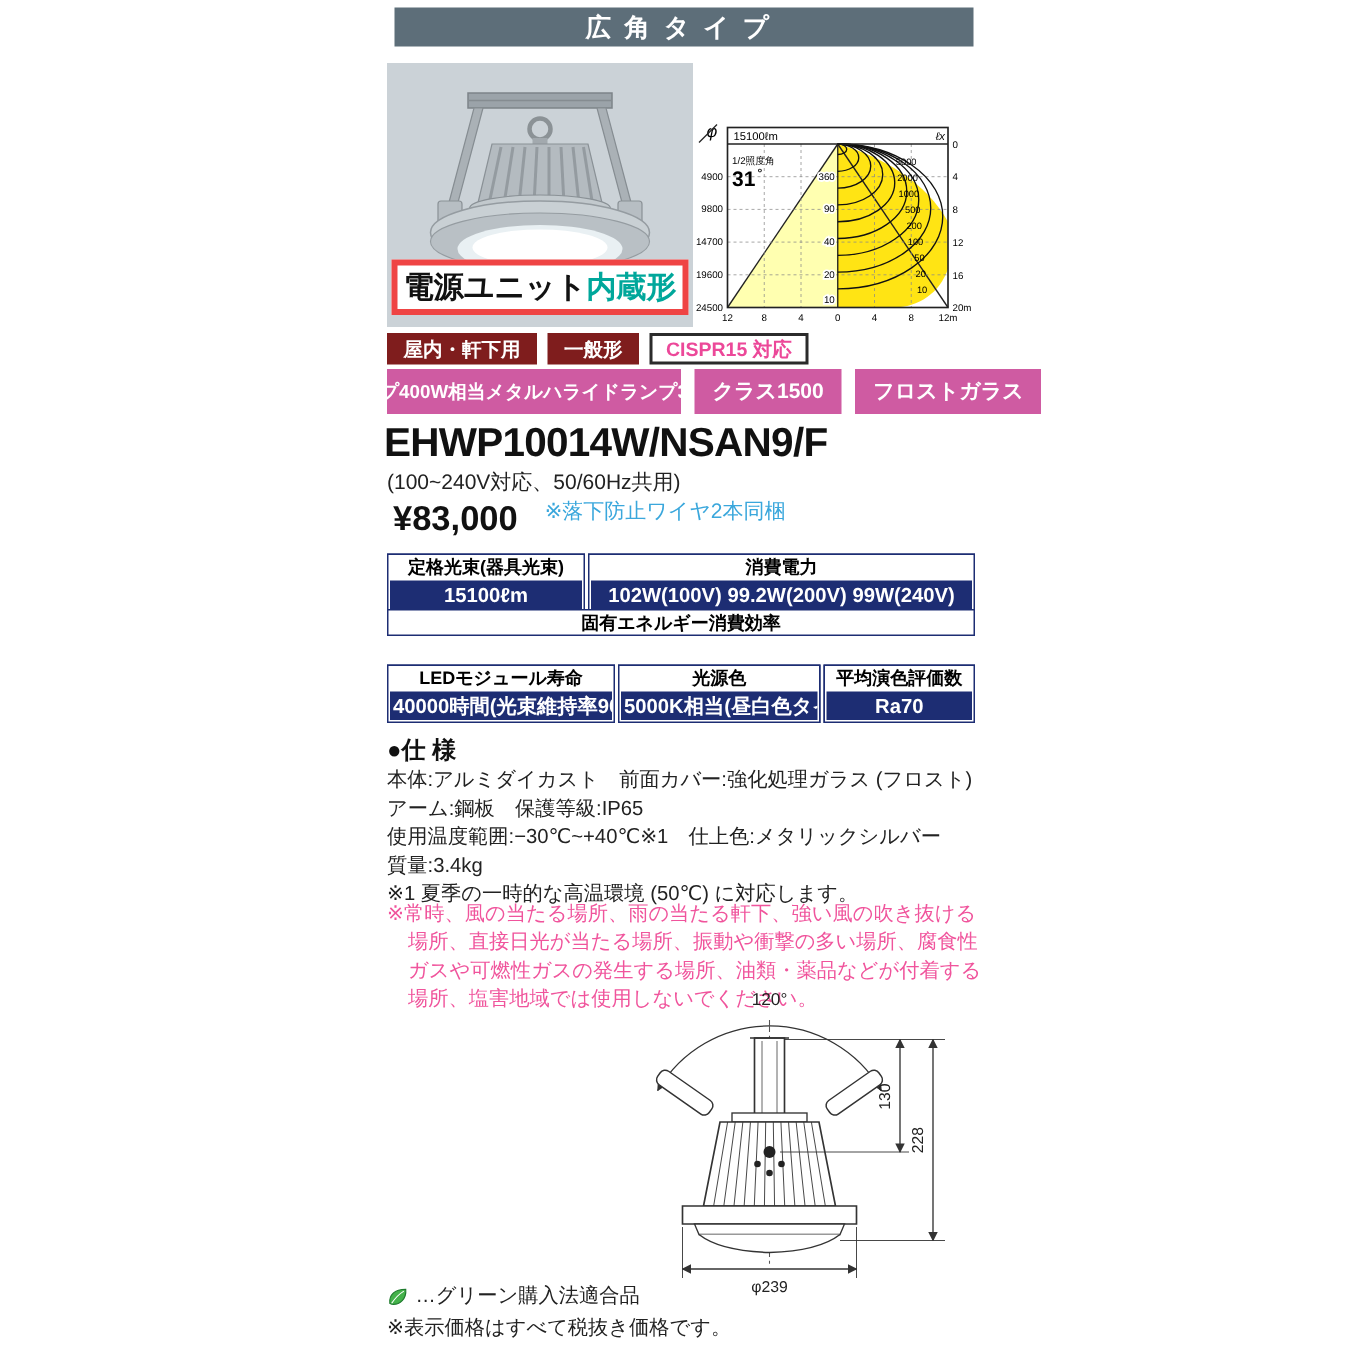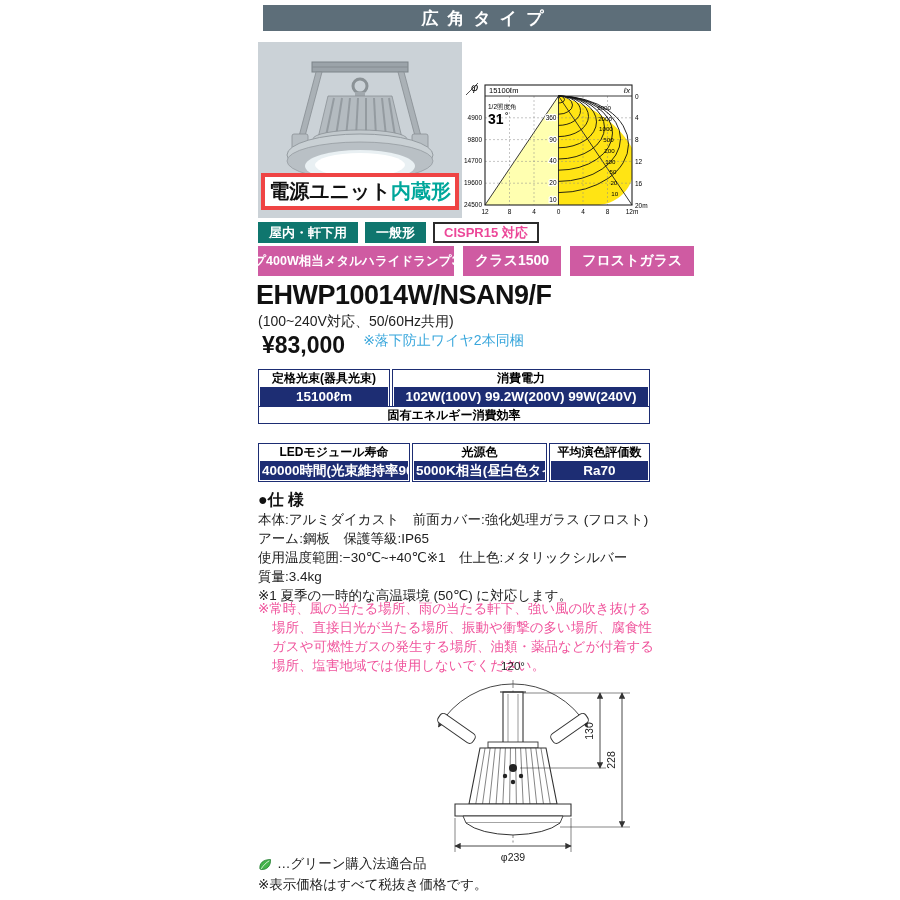--- a/index.html
+++ b/index.html
@@ -1,37 +1,37 @@
 <!DOCTYPE html>
 <html><head>
 <meta charset="utf-8">
 <style>
   html,body{margin:0;padding:0}
   body{width:900px;height:900px;background:#ffffff;position:relative;
        font-family:"Liberation Sans","DejaVu Sans",sans-serif;color:#1a1a1a;overflow:hidden}
   .abs{position:absolute}
 
   
-  #banner{left:263px;top:5px;width:448px;height:26px;background:#5d6e79;color:#fff;
+  #banner{left:263px;top:5px;width:386px;height:26px;background:#5d6e79;color:#fff;
           font-size:17px;font-weight:bold;letter-spacing:9px;display:flex;align-items:center;justify-content:center}
 
   
   #photo{left:258px;top:42px;width:204px;height:176px;background:#cbd2d7}
   #power-label{position:absolute;right:3px;bottom:8px;background:#fff;border:4px solid #ef4444;
                font-size:20px;font-weight:bold;padding:1px 4px;white-space:nowrap;color:#111}
   #power-label .teal{color:#00a79b}
   #photo-leaf{position:absolute;left:5px;bottom:7px;width:24px;height:24px}
 
   
   #chart{left:458px;top:76px;width:196px;height:146px}
   #chart text{font-family:"Liberation Sans","DejaVu Sans",sans-serif}
 
   
   #badges1{left:258px;top:222px;display:flex;gap:7px;height:21px}
-  .badge-gray{background:#0f766e;color:#fff;font-size:13px;font-weight:bold;
+  .badge-gray{background:#7f1d1d;color:#fff;font-size:13px;font-weight:bold;
               display:flex;align-items:center;padding:0 11px;white-space:nowrap}
   .badge-outline{background:#fff;border:2px solid #2b2b2b;color:#ec4899;font-size:13px;font-weight:bold;
                  display:flex;align-items:center;padding:0 9px;white-space:nowrap}
   #badges2{left:258px;top:246px;display:flex;gap:9px;height:30px}
   .badge-pink{background:#cf5ba2;color:#fff;font-weight:bold;display:flex;align-items:center;
               justify-content:center;text-align:center;white-space:nowrap}
   .badge-pink.main{flex-direction:row;width:196px;font-size:12.5px;line-height:14px}
   .badge-pink.small{font-size:14px;padding:0 12px}
 
   

